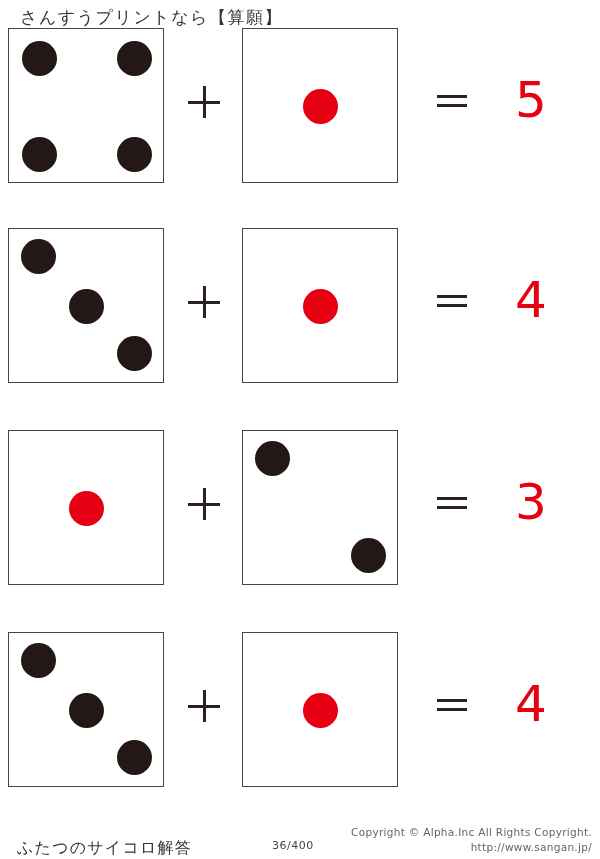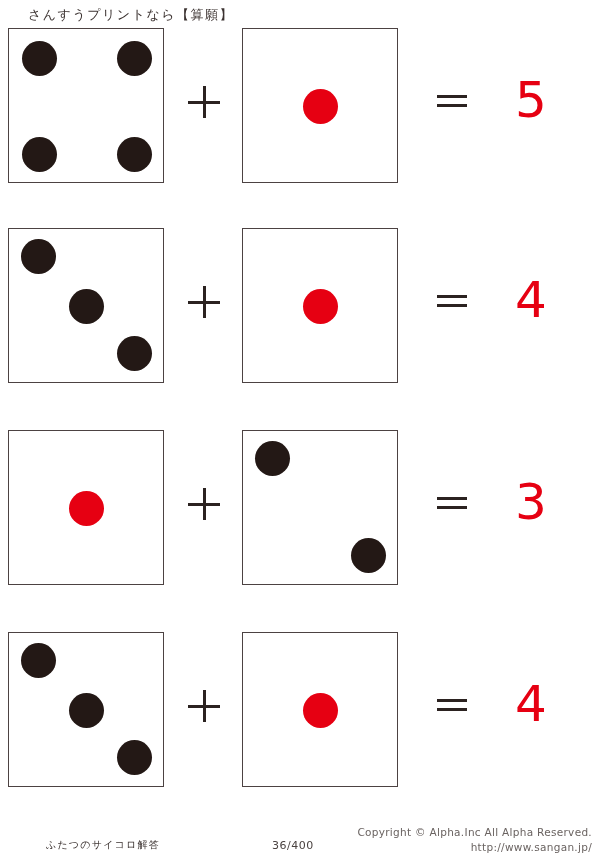--- a/index.html
+++ b/index.html
@@ -12,23 +12,23 @@
     height: 859px;
     position: relative;
     font-family: "Liberation Sans", sans-serif;
     color: #231815;
     overflow: hidden;
   }
 
   
   .header {
     position: absolute;
-    left: 28px;
+    left: 20px;
     top: 6px;
-    font-size: 13px;
+    font-size: 17px;
     letter-spacing: 1.5px;
     color: #3b3230;
     white-space: nowrap;
     font-family: Liberation Mono, monospace;
   }
 
   
   .row {
     position: absolute;
     left: 0;
@@ -114,23 +114,23 @@
     font-size: 50px;
     line-height: 52px;
     color: #e60012;
     font-family: "DejaVu Sans", sans-serif;
     font-weight: 400;
   }
 
   
   .footer-title {
     position: absolute;
-    left: 46px;
+    left: 17px;
     top: 838px;
-    font-size: 10px;
+    font-size: 16px;
     letter-spacing: 1.2px;
     color: #3b3230;
     font-family: Liberation Sans, sans-serif;
     white-space: nowrap;
   }
   .footer-page {
     position: absolute;
     left: 272px;
     top: 839px;
     font-size: 11px;
@@ -218,14 +218,14 @@
   <div class="plus"></div>
   <div class="die die-right">
     <span class="pip pip-red p-c"></span>
   </div>
   <div class="equals"></div>
   <div class="answer">4</div>
 </div>
 
 <div class="footer-title">ふたつのサイコロ解答</div>
 <div class="footer-page">36/400</div>
-<div class="footer-copy">Copyright ©  Alpha.Inc All Alpha Reserved.</div>
+<div class="footer-copy">Copyright ©  Alpha.Inc All Rights Copyright.</div>
 <div class="footer-url">http://www.sangan.jp/</div>
 
 </body></html>

